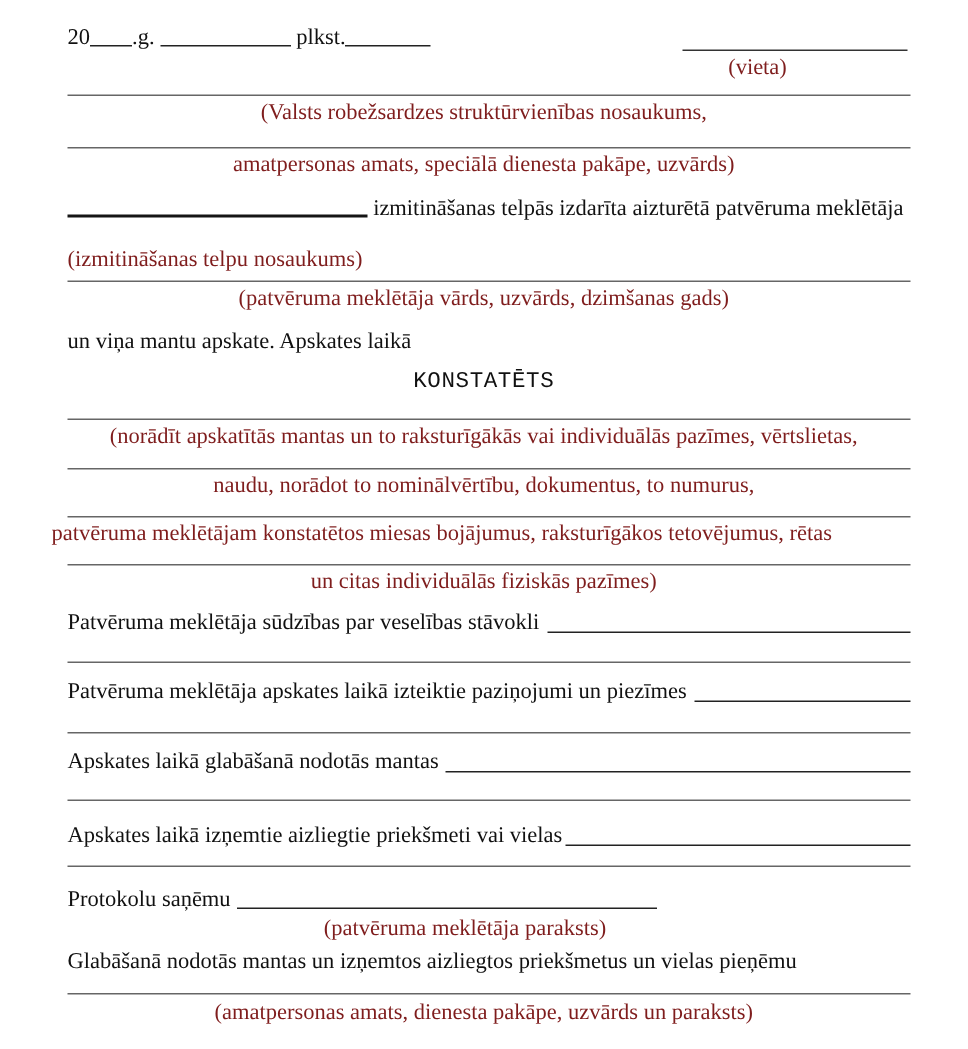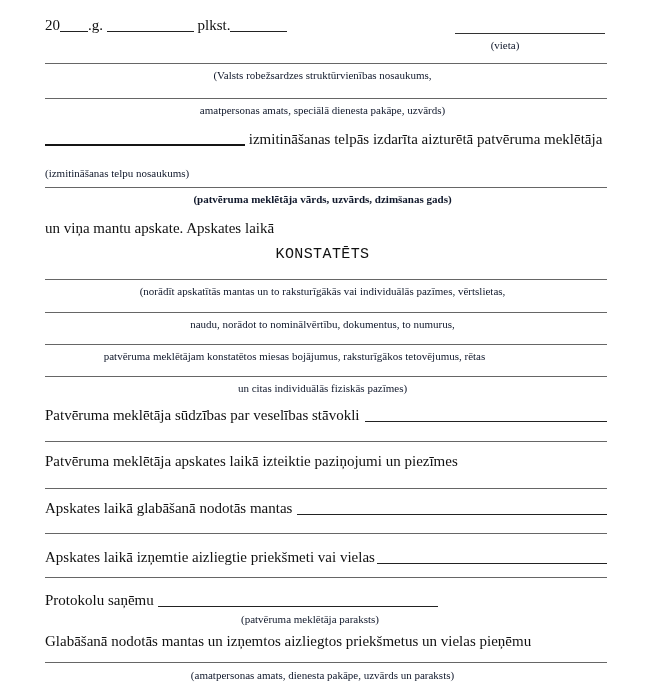--- a/index.html
+++ b/index.html
@@ -8,21 +8,21 @@
     width:645px;height:699px;
     background:#fff;
     font-family:"Liberation Serif","DejaVu Serif",serif;
     color:#111;
     font-size:15px;
     line-height:18px;
     overflow:hidden;
   }
   .abs{position:absolute;}
   .body-text{font-size:15px;white-space:nowrap;}
-  .caption{font-size:11px;color:#0f172a;white-space:nowrap;}
+  .caption{font-size:15px;color:#7f1d1d;white-space:nowrap;}
   .center{text-align:center;}
   .rule{border-top:1px solid #666;height:0;}
   .u{display:inline-block;border-bottom:1px solid #222;vertical-align:-2px;}
   .u-thick{display:inline-block;border-bottom:2px solid #151515;vertical-align:-2px;}
   .fieldrow{display:flex;align-items:baseline;width:562px;}
   .fieldrow .fill{flex:1;border-bottom:1px solid #222;margin-left:5px;align-self:flex-end;margin-bottom:2px;height:0;}
   .heading{font-size:15px;letter-spacing:0.4px;}
 </style>
 </head>
 <body>
@@ -44,21 +44,21 @@
   <div class="abs rule" style="left:45px;top:98px;width:562px;"></div>
   <div class="abs caption center" style="left:0;top:101px;width:645px;">amatpersonas amats, speciālā dienesta pakāpe, uzvārds)</div>
 
   <div class="abs body-text" style="left:45px;top:130px;">
     <span class="u-thick" style="width:200px;"></span>
     <span>izmitināšanas telpās izdarīta aizturētā patvēruma meklētāja</span>
   </div>
   <div class="abs caption" style="left:45px;top:164px;">(izmitināšanas telpu nosaukums)</div>
 
   <div class="abs rule" style="left:45px;top:187px;width:562px;"></div>
-  <div class="abs caption center" style="left:0;top:190px;width:645px;font-weight:bold;">(patvēruma meklētāja vārds, uzvārds, dzimšanas gads)</div>
+  <div class="abs caption center" style="left:0;top:190px;width:645px;">(patvēruma meklētāja vārds, uzvārds, dzimšanas gads)</div>
 
   <div class="abs body-text" style="left:45px;top:219px;">un viņa mantu apskate. Apskates laikā</div>
 
   <div class="abs heading center" style="left:0;top:246px;width:645px;font-family:Liberation Mono, monospace;">KONSTATĒTS</div>
 
   <div class="abs rule" style="left:45px;top:279px;width:562px;"></div>
   <div class="abs caption center" style="left:0;top:282px;width:645px;">(norādīt apskatītās mantas un to raksturīgākās vai individuālās pazīmes, vērtslietas,</div>
 
   <div class="abs rule" style="left:45px;top:312px;width:562px;"></div>
   <div class="abs caption center" style="left:0;top:315px;width:645px;">naudu, norādot to nominālvērtību, dokumentus, to numurus,</div>
@@ -68,21 +68,21 @@
 
   <div class="abs rule" style="left:45px;top:376px;width:562px;"></div>
   <div class="abs caption center" style="left:0;top:379px;width:645px;text-align:center;">un citas individuālās fiziskās pazīmes)</div>
 
   <div class="abs fieldrow" style="left:45px;top:406px;">
     <span class="body-text">Patvēruma meklētāja sūdzības par veselības stāvokli</span>
     <span class="fill"></span>
   </div>
   <div class="abs rule" style="left:45px;top:441px;width:562px;"></div>
 
-  <div class="abs fieldrow" style="left:45px;top:452px;flex-direction:column;">
+  <div class="abs fieldrow" style="left:45px;top:452px;">
     <span class="body-text">Patvēruma meklētāja apskates laikā izteiktie paziņojumi un piezīmes</span>
     <span class="fill"></span>
   </div>
   <div class="abs rule" style="left:45px;top:488px;width:562px;"></div>
 
   <div class="abs fieldrow" style="left:45px;top:499px;">
     <span class="body-text">Apskates laikā glabāšanā nodotās mantas</span>
     <span class="fill"></span>
   </div>
   <div class="abs rule" style="left:45px;top:533px;width:562px;"></div>

